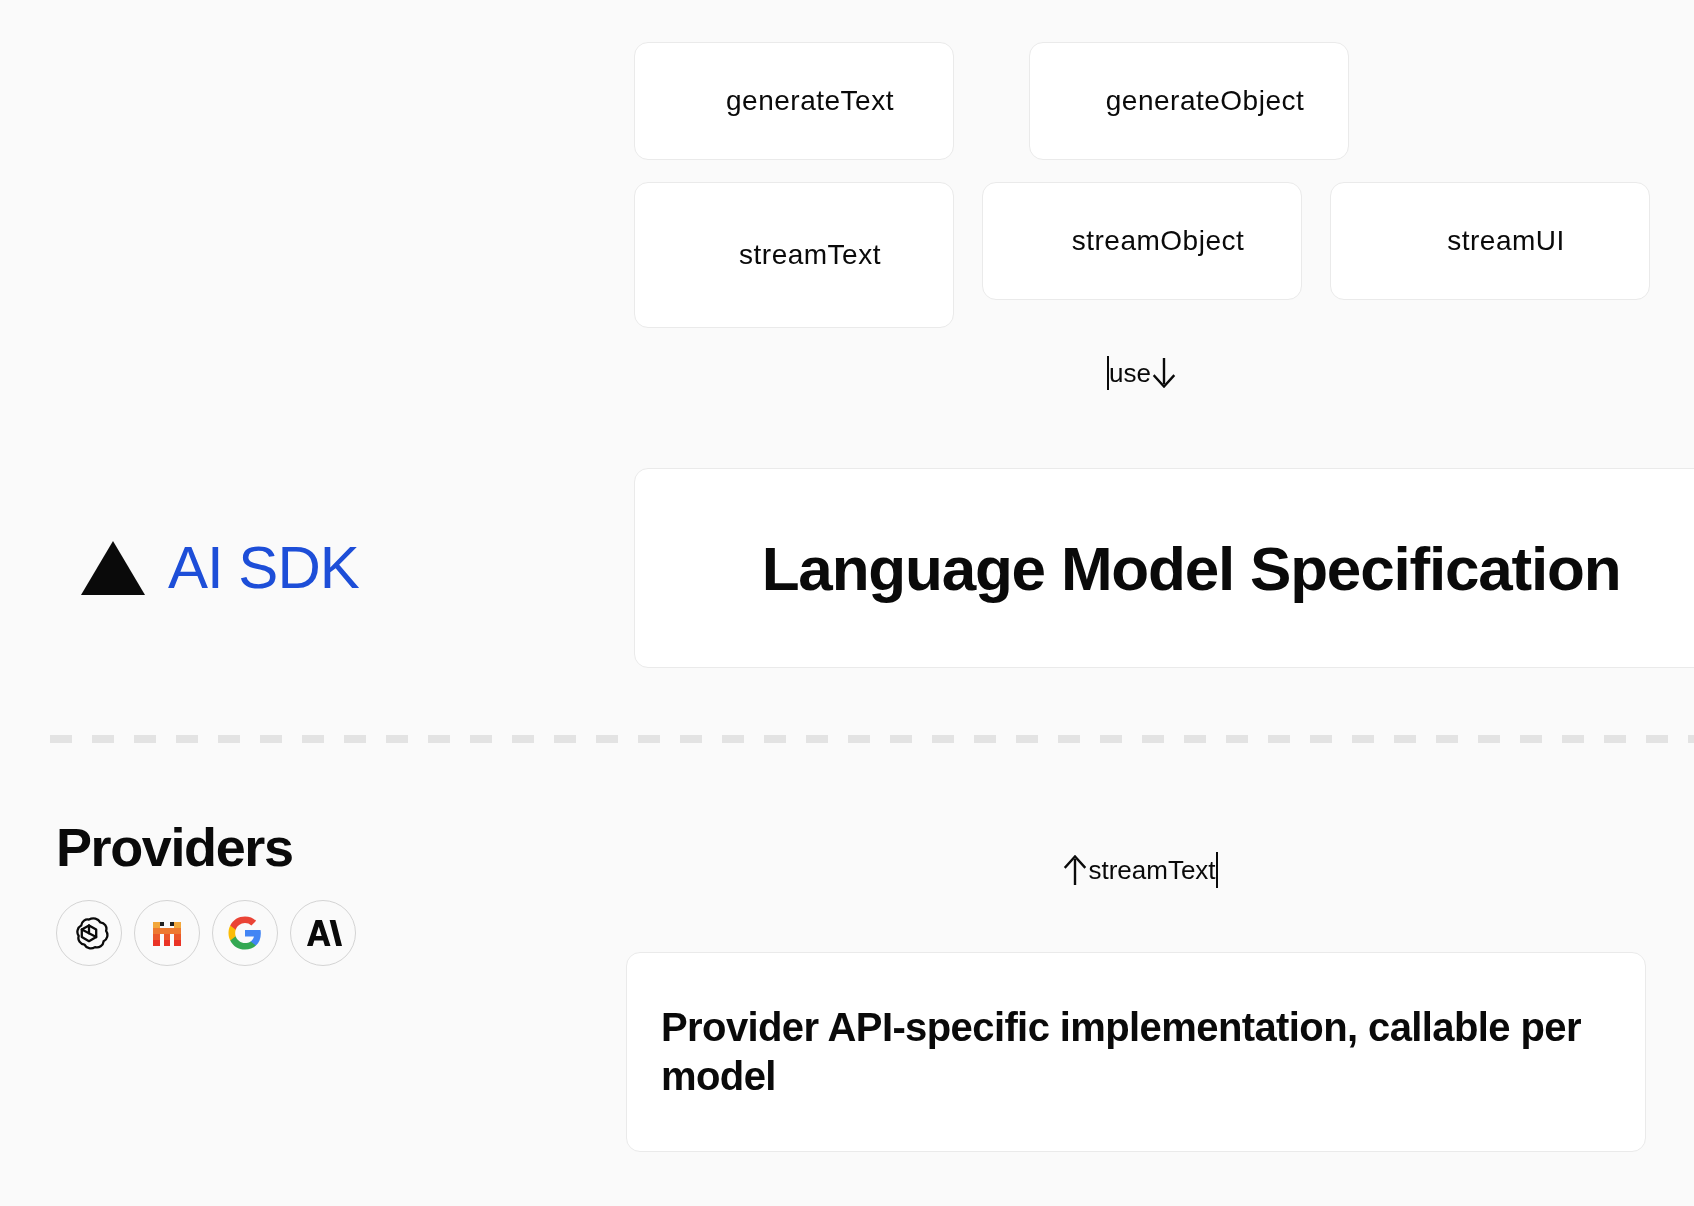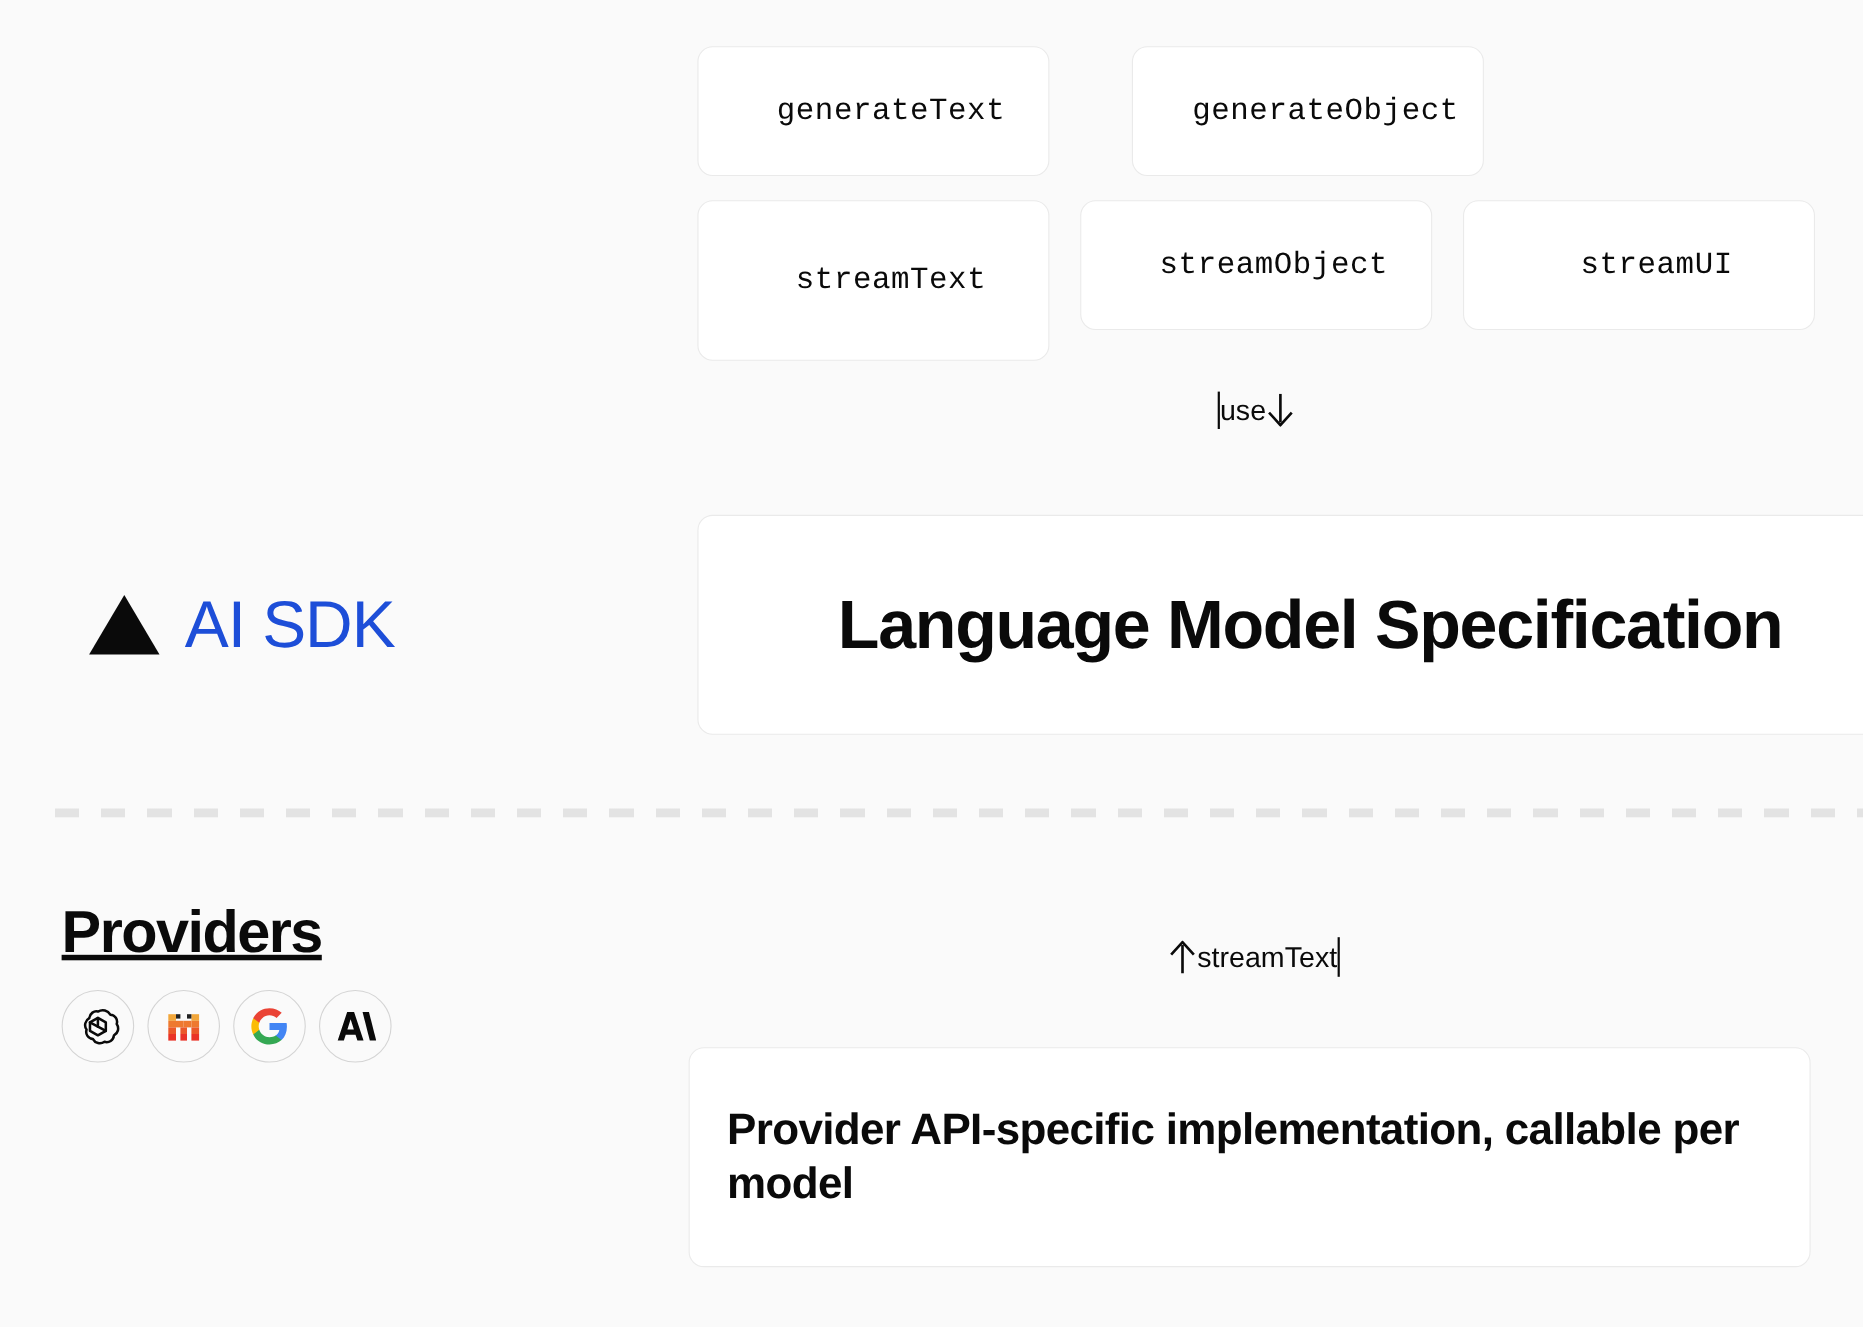--- a/index.html
+++ b/index.html
@@ -26,21 +26,21 @@
     position: absolute;
     background: #ffffff;
     border: 1px solid #eaeaea;
     border-radius: 14px;
     box-sizing: border-box;
     display: flex;
     align-items: center;
     justify-content: center;
   }
   .card .fn-label {
-    font-family: Liberation Mono, monospace;
+    font-family: Liberation Sans, sans-serif;
     font-size: 28px;
     letter-spacing: 0.5px;
     color: #0a0a0a;
     white-space: nowrap;
     margin-left: 32px;
   }
 
   
   .fn-generate-text   { left: 634px;  top: 42px;  width: 320px; height: 118px; }
   .fn-generate-object { left: 1029px;  top: 42px;  width: 320px; height: 118px; }
@@ -147,21 +147,20 @@
     left: 56px;
     top: 820px;
   }
   .providers-title {
     font-size: 54px;
     font-weight: 700;
     letter-spacing: -1.4px;
     color: #0a0a0a;
     line-height: 1;
     margin-bottom: 26px;
-    text-decoration: underline;
   }
   .provider-logos {
     display: flex;
     align-items: center;
     gap: 12px;
   }
   .logo-circle {
     width: 66px;
     height: 66px;
     border-radius: 50%;

